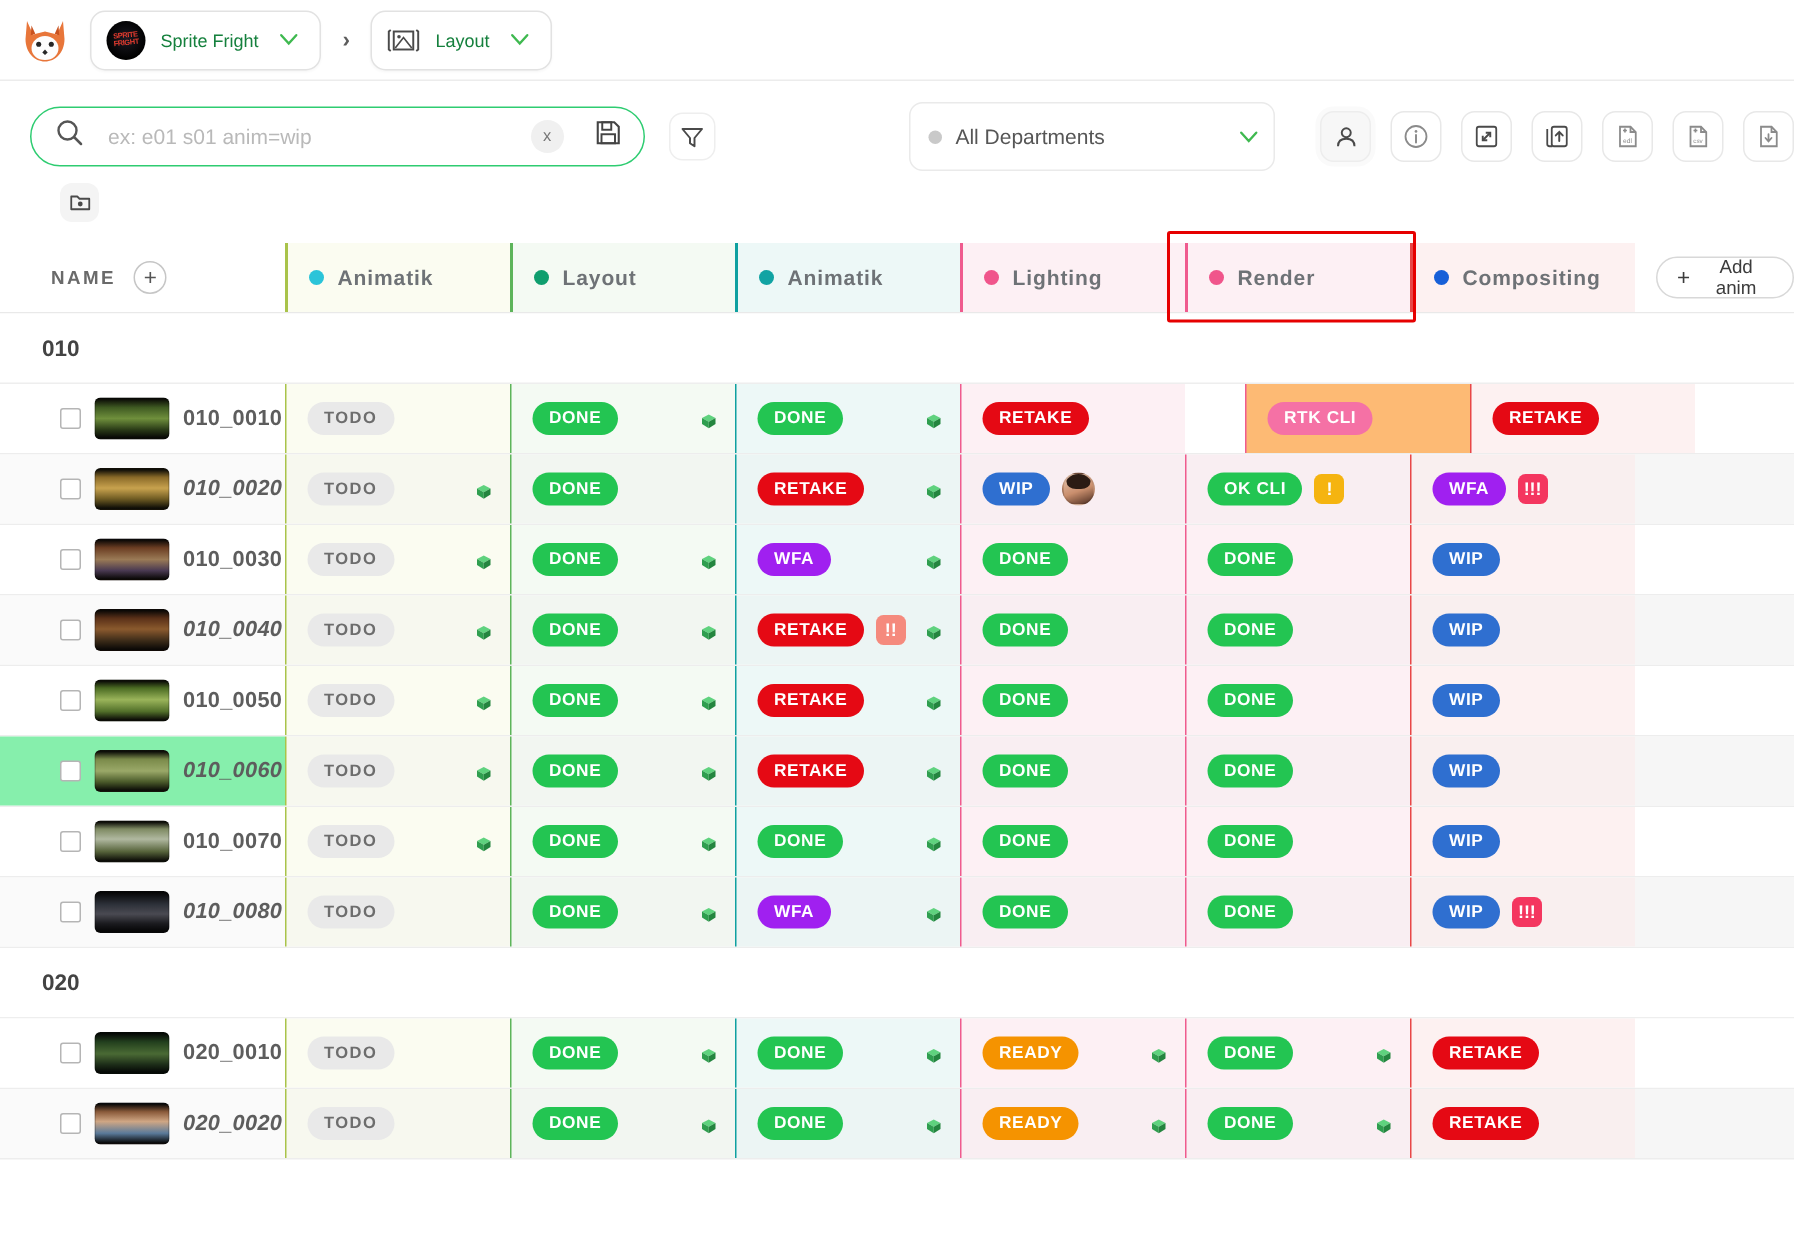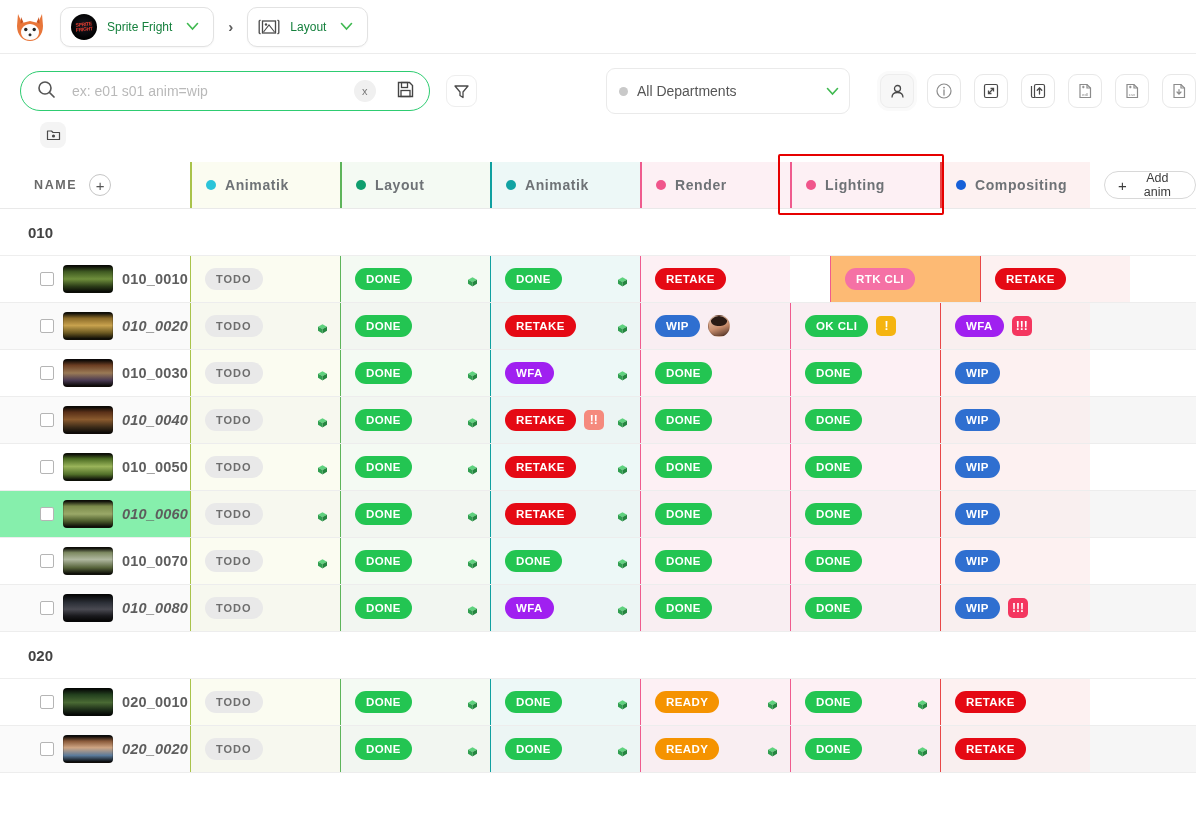--- a/index.html
+++ b/index.html
@@ -350,25 +350,25 @@
         <div class="th-task" style="background: rgb(244, 250, 243); border-left: 2px solid rgb(93, 180, 90);">
           <span class="tdot" style="background:#0f9e6e"></span>
           <span>Layout</span>
         </div>
         <div class="th-task" style="background: rgb(237, 248, 247); border-left: 2px solid rgb(15, 160, 160);">
           <span class="tdot" style="background:#11a3a3"></span>
           <span>Animatik</span>
         </div>
         <div class="th-task" style="background: rgb(253, 240, 244); border-left: 2px solid rgb(239, 91, 142);">
           <span class="tdot" style="background:#f0558b"></span>
-          <span>Render</span>
+          <span>Lighting</span>
         </div>
         <div class="th-task" style="background: rgb(253, 240, 244); border-left: 2px solid rgb(239, 91, 142);">
           <span class="tdot" style="background:#f0558b"></span>
-          <span>Lighting</span>
+          <span>Render</span>
         </div>
         <div class="th-task" style="background: rgb(253, 241, 241); border-left: 2px solid rgb(232, 71, 71);">
           <span class="tdot" style="background:#1760d8"></span>
           <span>Compositing</span>
         </div>
       </div>
     <div class="th-add-tasks">
       <button class="add-tasks-btn">
         <span style="font-size:15px;line-height:1;">+</span>
         <span>Add anim</span>

